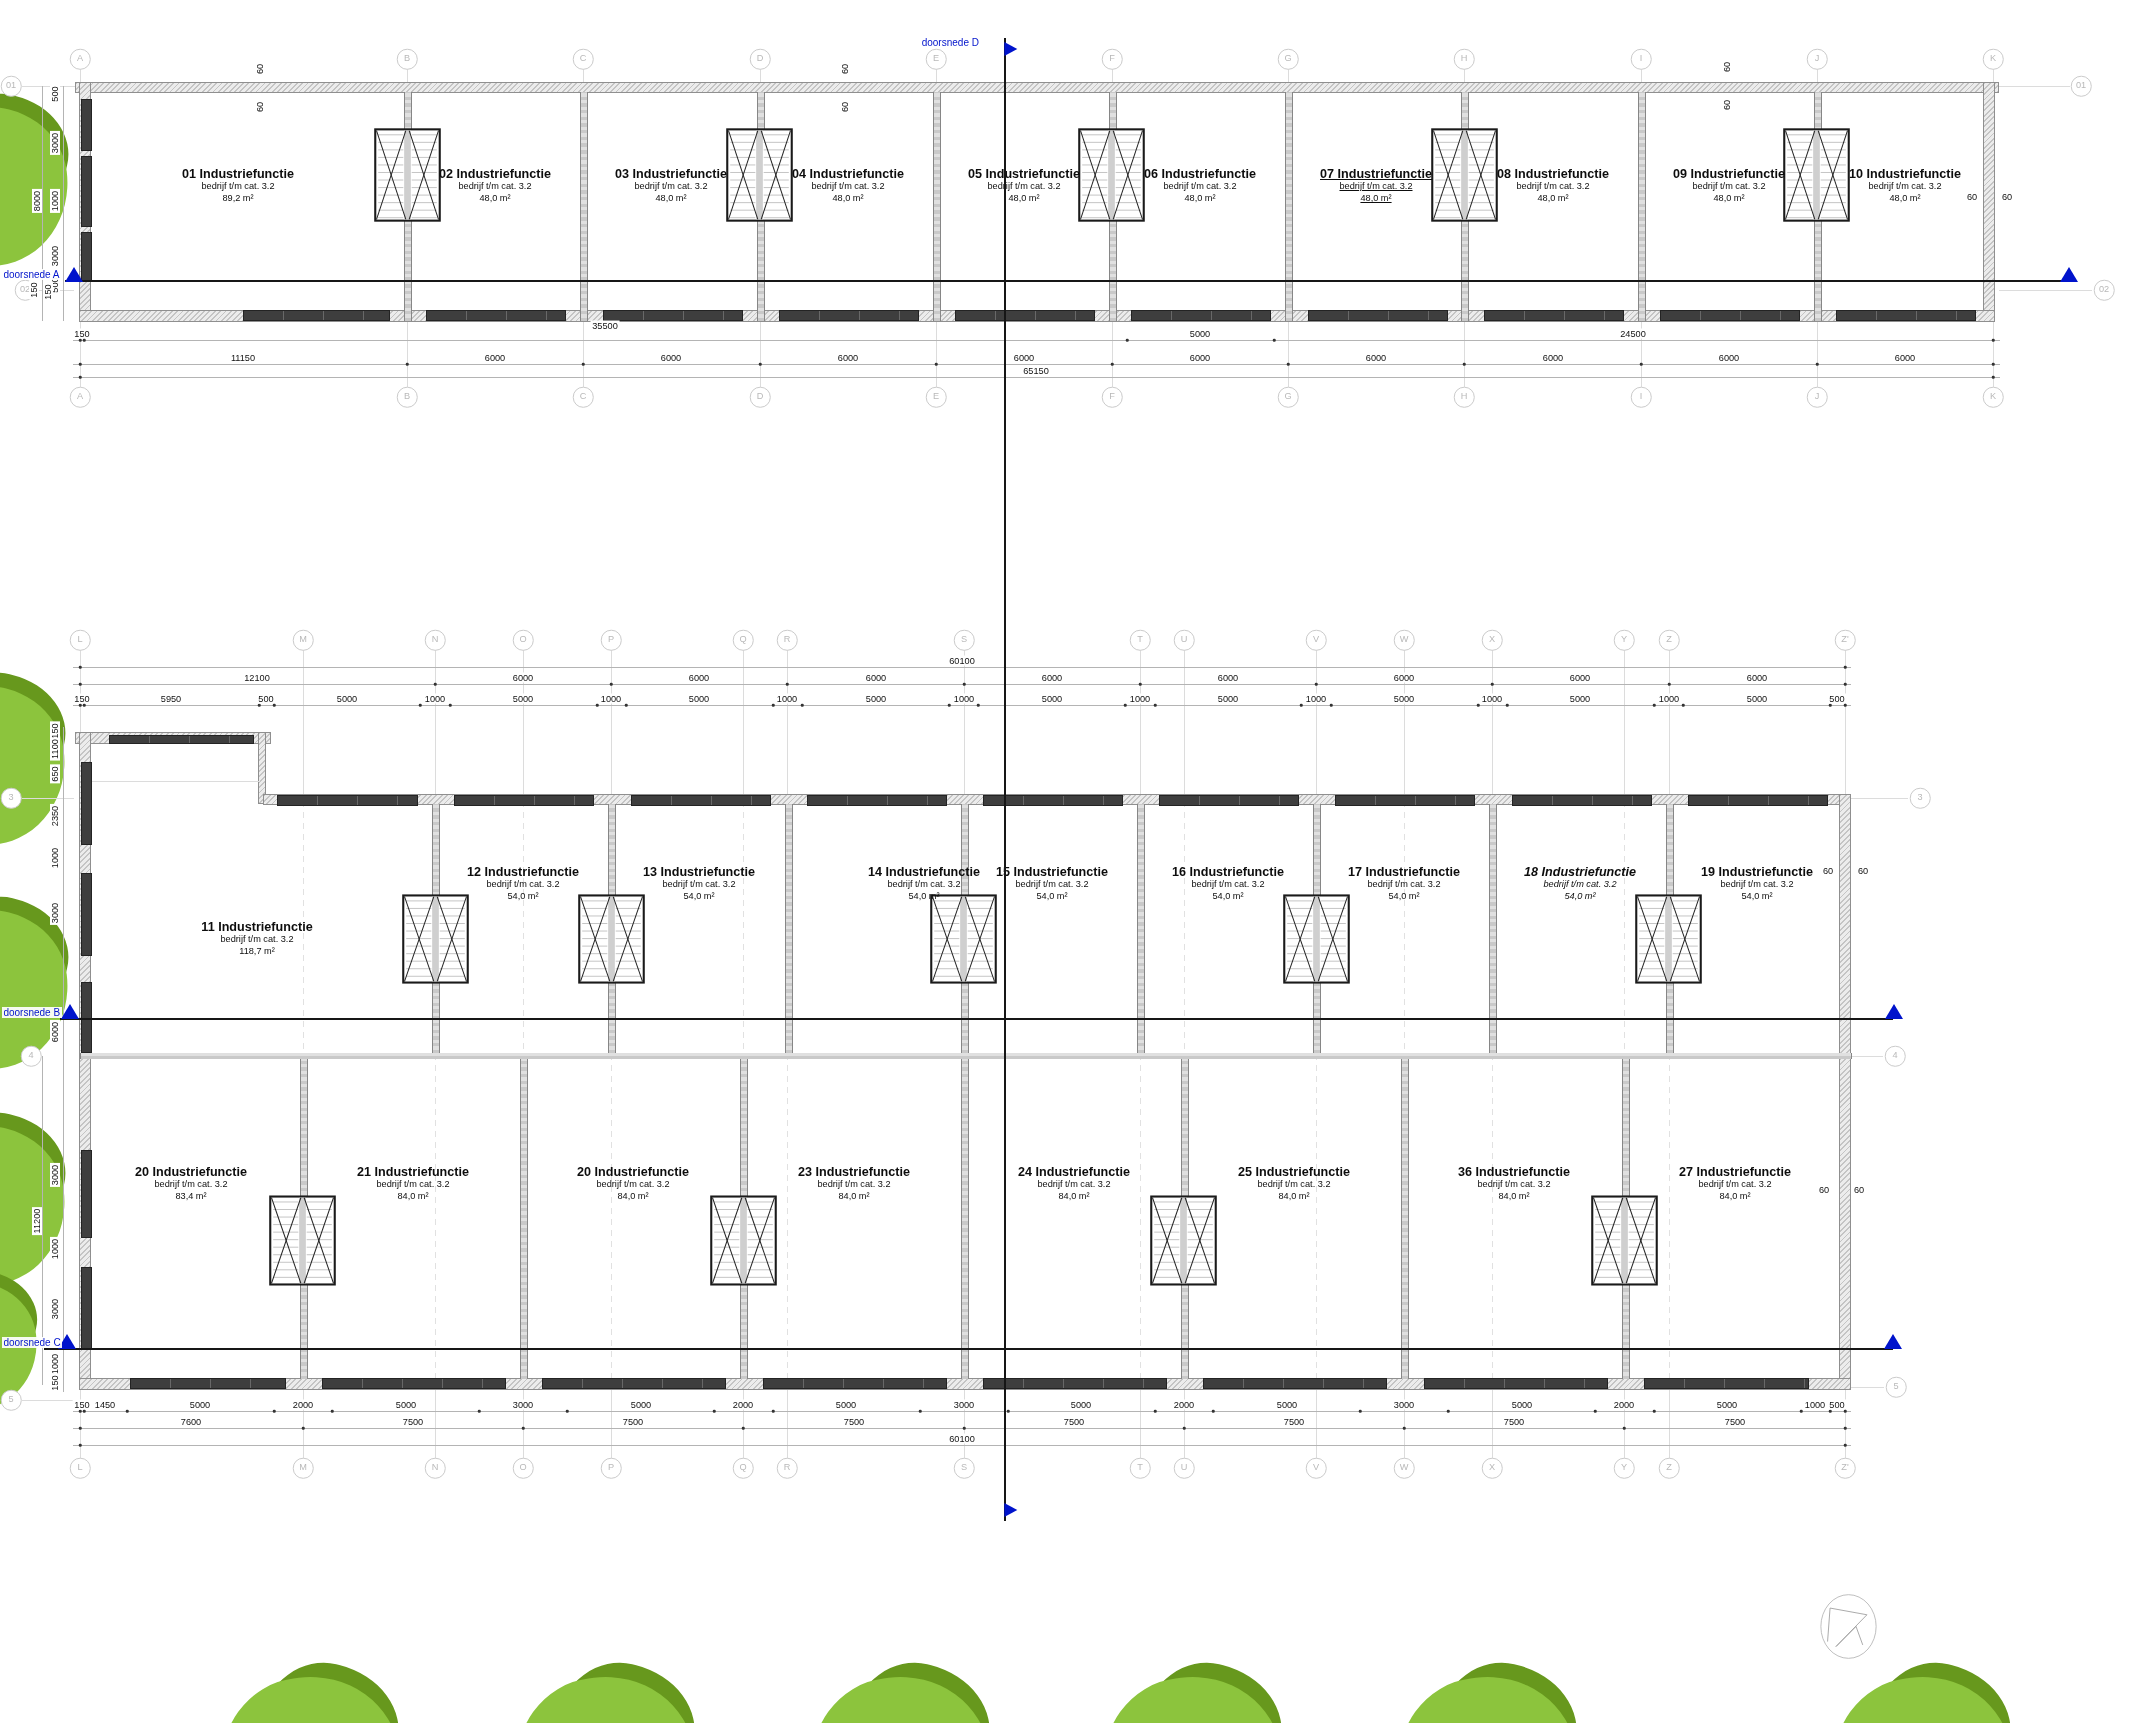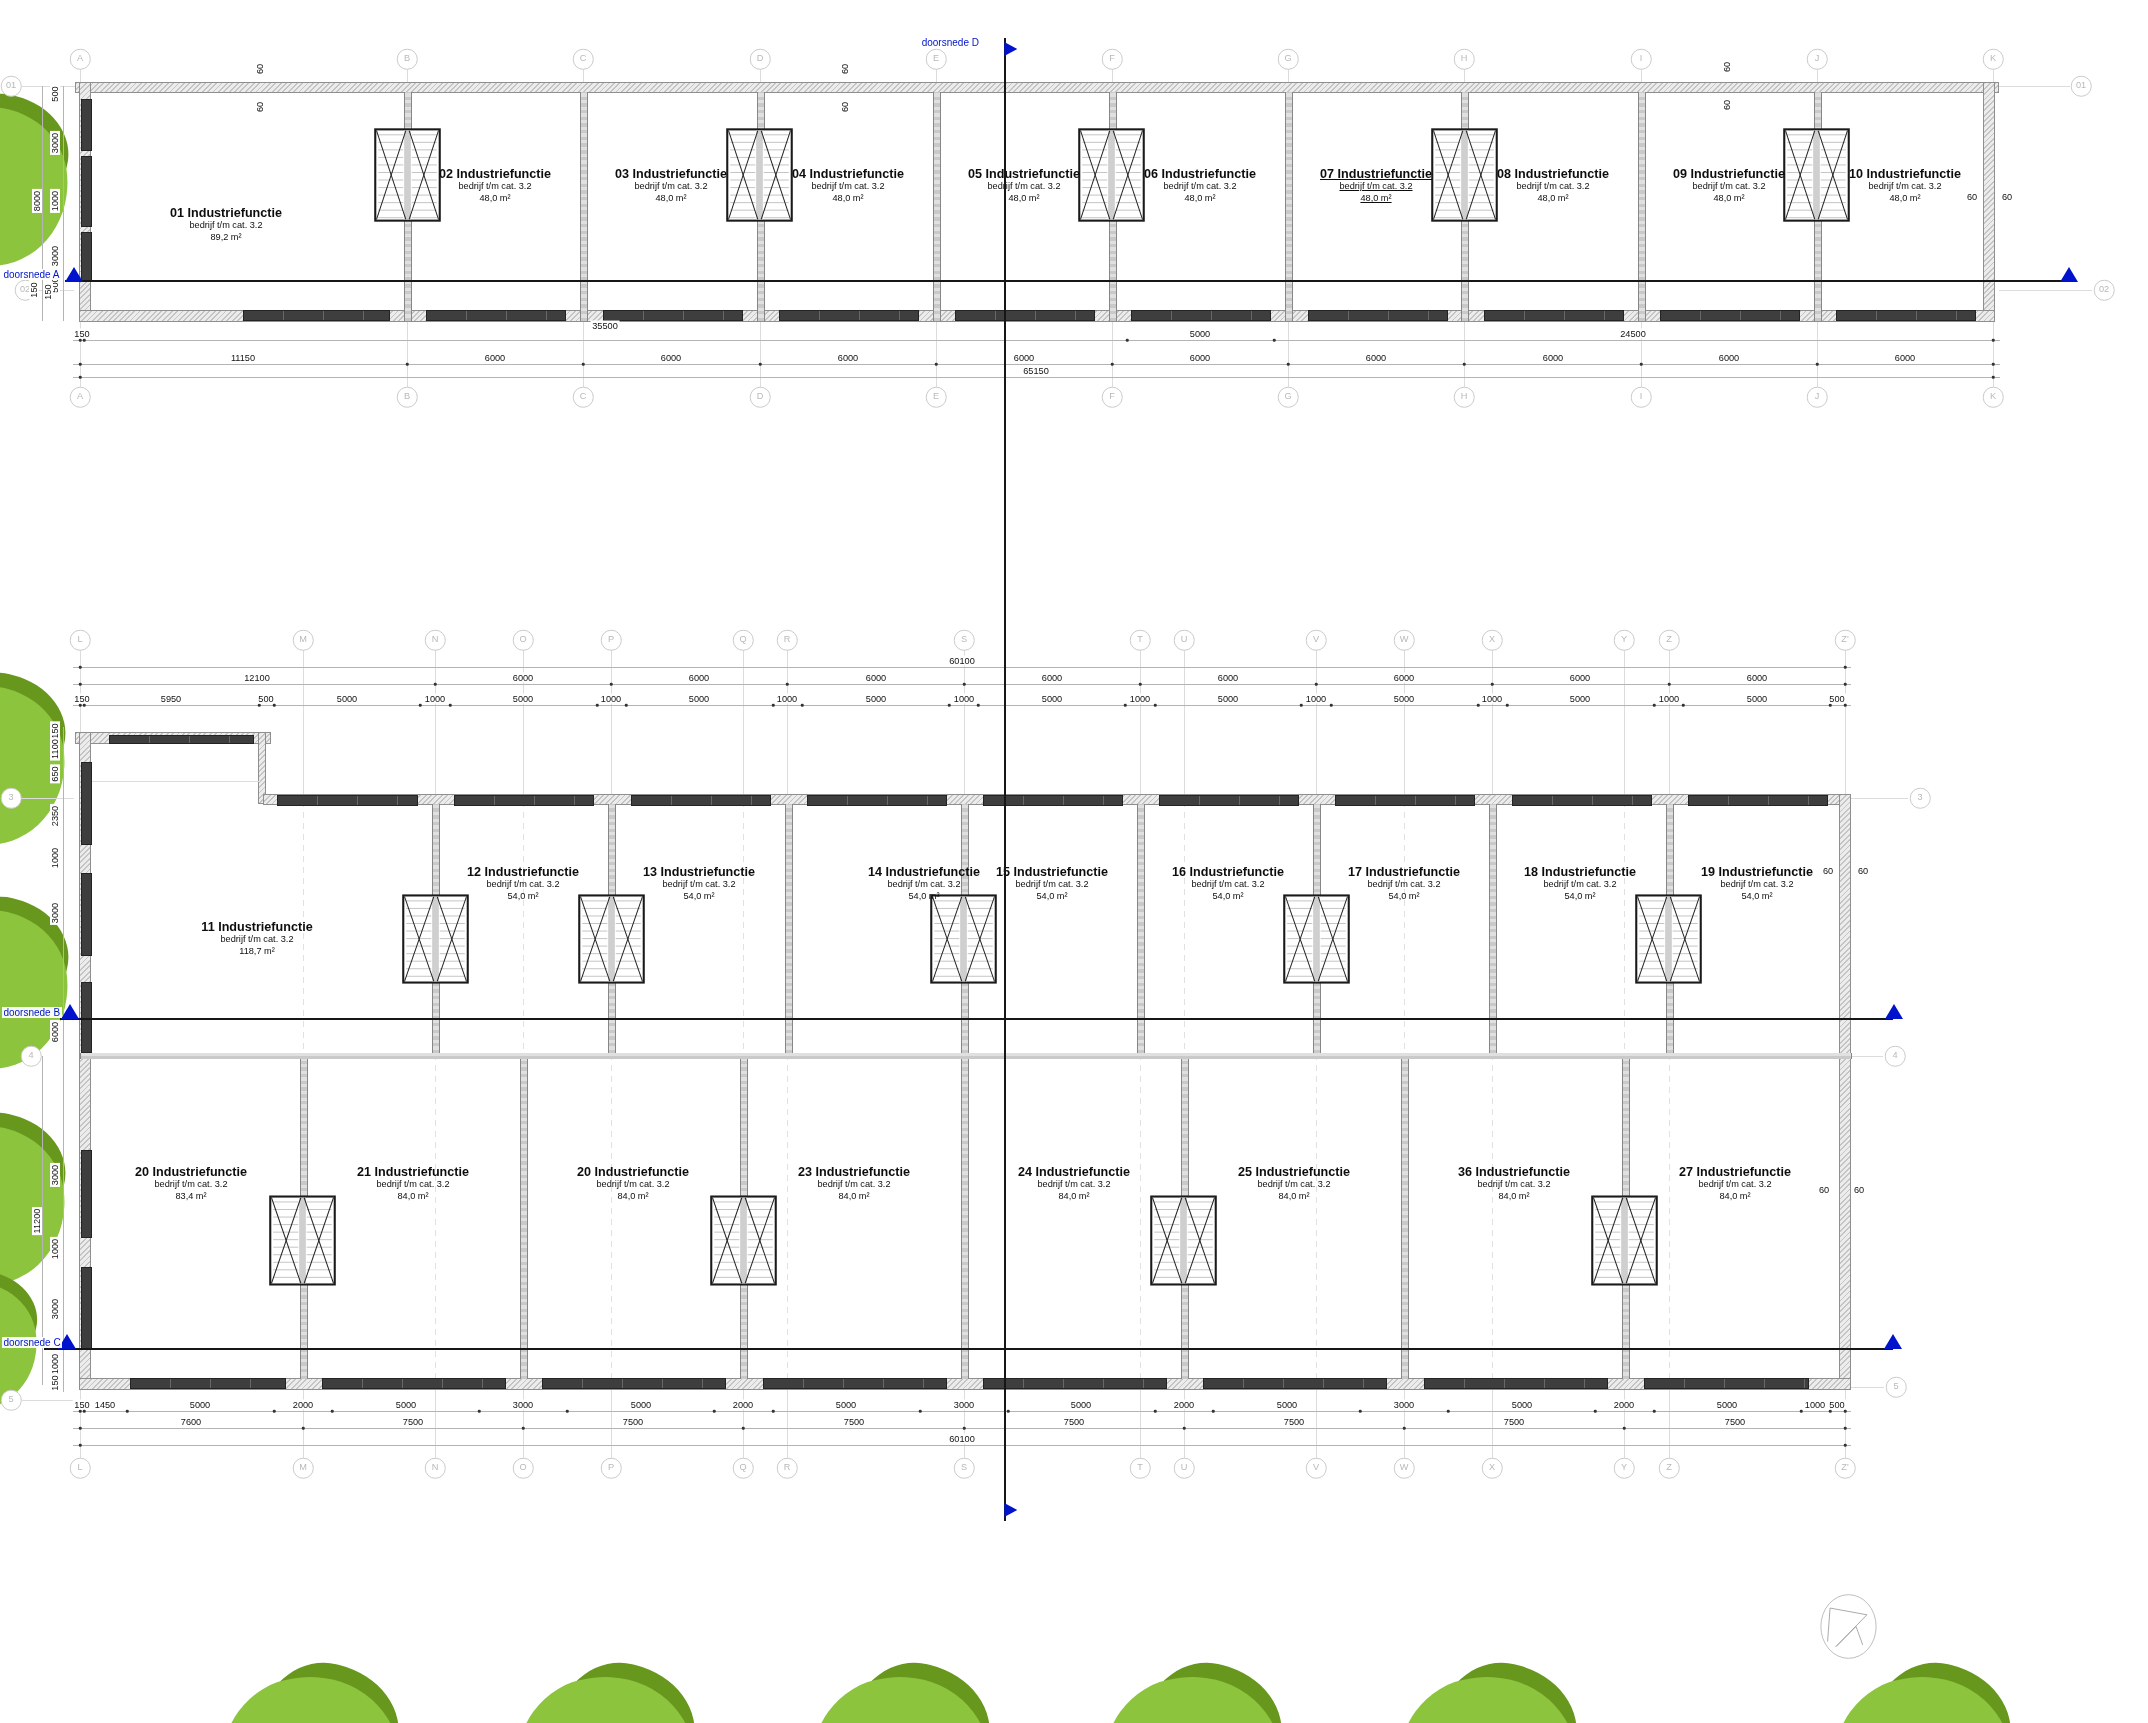--- a/index.html
+++ b/index.html
@@ -331,21 +331,21 @@
         <line x1="45" y1="89" x2="75" y2="89" stroke="#b9b9b9" stroke-width="1"></line>
         <line x1="5" y1="98" x2="35" y2="98" stroke="#b9b9b9" stroke-width="1"></line>
         <line x1="45" y1="98" x2="75" y2="98" stroke="#b9b9b9" stroke-width="1"></line>
         <line x1="5" y1="107" x2="35" y2="107" stroke="#b9b9b9" stroke-width="1"></line>
         <line x1="45" y1="107" x2="75" y2="107" stroke="#b9b9b9" stroke-width="1"></line>
     <line x1="3" y1="3" x2="38" y2="109" stroke="#222" stroke-width="1.2"></line>
     <line x1="3" y1="109" x2="38" y2="3" stroke="#222" stroke-width="1.2"></line>
     <line x1="42" y1="3" x2="77" y2="109" stroke="#222" stroke-width="1.2"></line>
     <line x1="42" y1="109" x2="77" y2="3" stroke="#222" stroke-width="1.2"></line>
   </svg></div>
-    <div class="abs unit" style="left: 226px; top: 167px; margin-top: 39px;">
+    <div class="abs unit" style="left: 238px; top: 167px;">
       <div class="t">01 Industriefunctie</div>
       <div class="s">bedrijf t/m cat. 3.2</div>
       <div class="a">89,2 m²</div>
     </div>
     <div class="abs unit" style="left: 495px; top: 167px;">
       <div class="t">02 Industriefunctie</div>
       <div class="s">bedrijf t/m cat. 3.2</div>
       <div class="a">48,0 m²</div>
     </div>
     <div class="abs unit" style="left: 671px; top: 167px;">
@@ -798,21 +798,21 @@
     <div class="abs unit" style="left: 1228px; top: 865px;">
       <div class="t">16 Industriefunctie</div>
       <div class="s">bedrijf t/m cat. 3.2</div>
       <div class="a">54,0 m²</div>
     </div>
     <div class="abs unit" style="left: 1404px; top: 865px;">
       <div class="t">17 Industriefunctie</div>
       <div class="s">bedrijf t/m cat. 3.2</div>
       <div class="a">54,0 m²</div>
     </div>
-    <div class="abs unit" style="left: 1580px; top: 865px;">
+    <div class="abs unit" style="left: 1580px; top: 865px; font-style: italic;">
       <div class="t">18 Industriefunctie</div>
       <div class="s">bedrijf t/m cat. 3.2</div>
       <div class="a">54,0 m²</div>
     </div>
     <div class="abs unit" style="left: 1757px; top: 865px;">
       <div class="t">19 Industriefunctie</div>
       <div class="s">bedrijf t/m cat. 3.2</div>
       <div class="a">54,0 m²</div>
     </div>
     <div class="abs unit" style="left: 191px; top: 1165px;">

